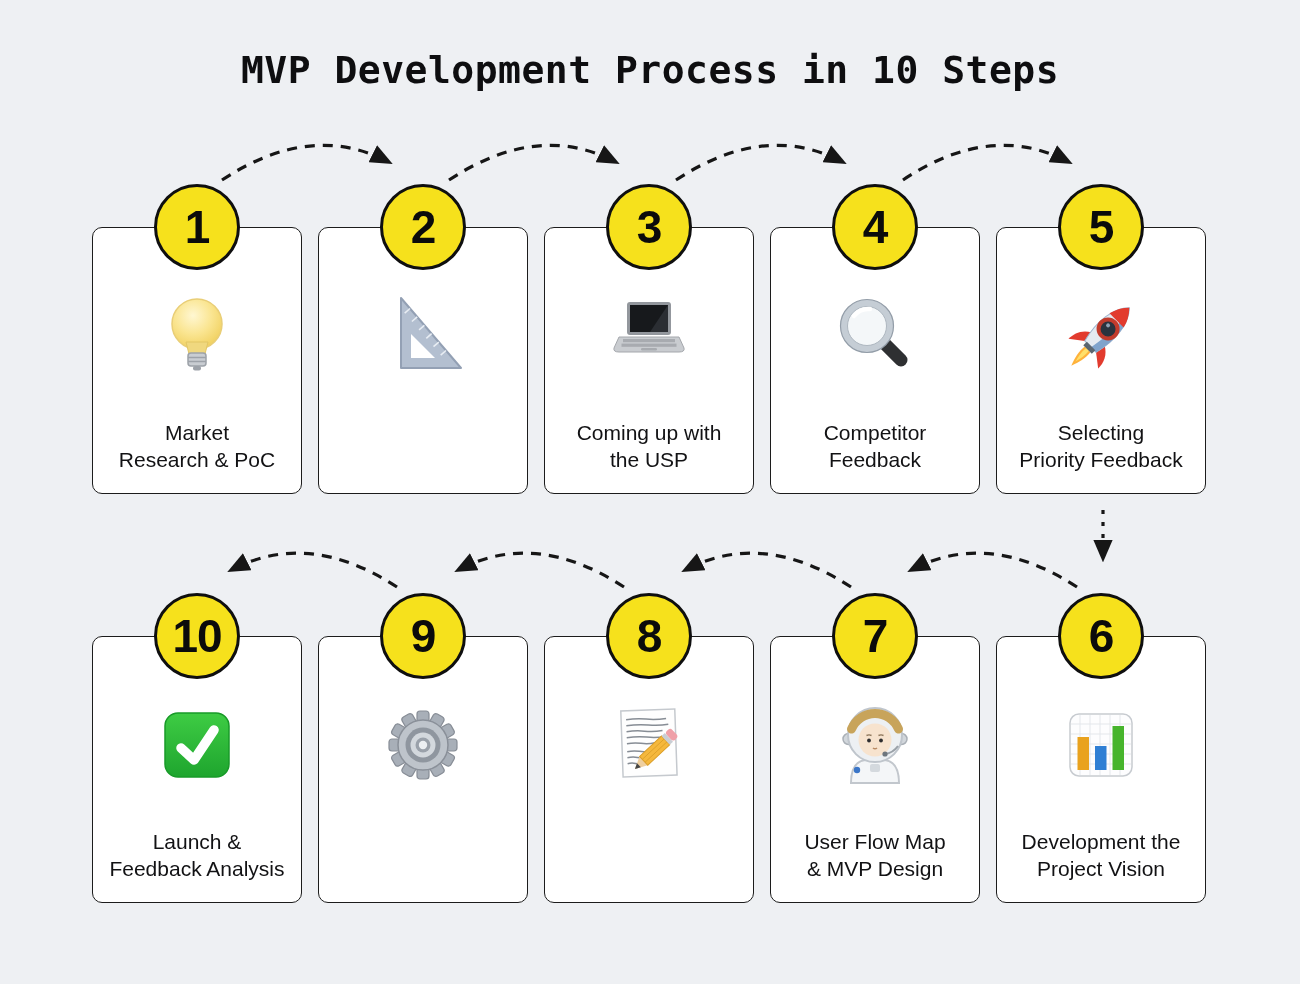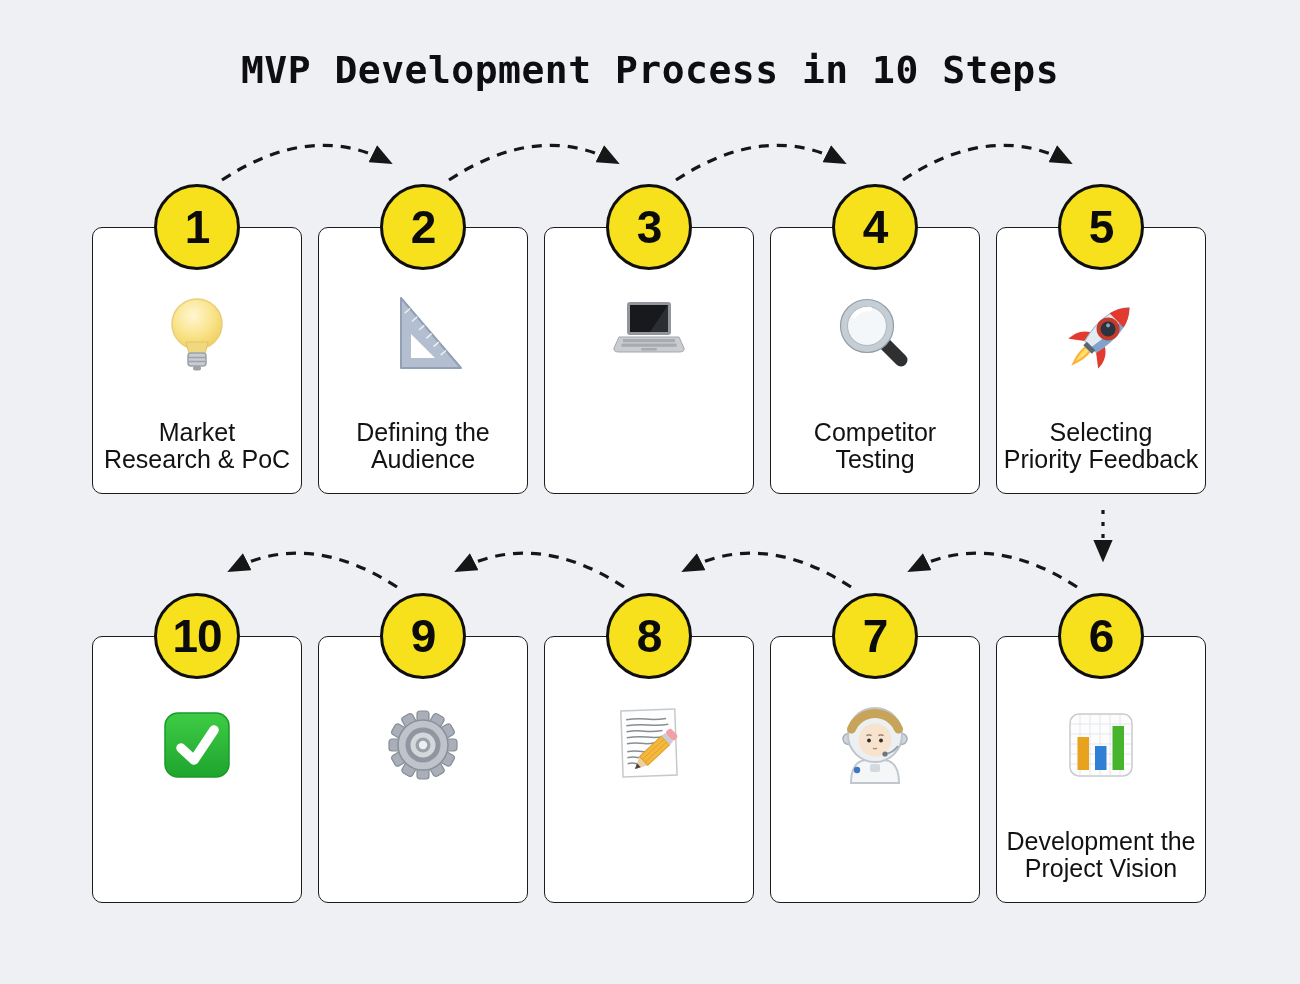--- a/index.html
+++ b/index.html
@@ -46,21 +46,21 @@
     font-size:46px;font-weight:bold;color:#0B0B0B;line-height:1;
     letter-spacing:-1px;
   }
   .icon{
     position:absolute;top:62px;left:0;width:100%;
     display:flex;justify-content:center;
   }
   .label{
     position:absolute;bottom:20px;left:0;width:100%;
     text-align:center;
-    font-size:25px;line-height:27px;color:#121214;
+    font-size:21px;line-height:27px;color:#121214;
     white-space:pre-line;
   }
 </style>
 </head>
 <body>
 
 <div class="canvas">
 
   <h1 class="title">MVP Development Process in 10 Steps</h1>
 
@@ -121,56 +121,56 @@
           <g stroke="#E8EDF3" stroke-width="1.6">
             <line x1="33" y1="18.5" x2="27.7" y2="23.1"></line>
             <line x1="40.2" y1="26.9" x2="34.9" y2="31.5"></line>
             <line x1="47.4" y1="35.3" x2="42.1" y2="39.9"></line>
             <line x1="54.6" y1="43.7" x2="49.3" y2="48.3"></line>
             <line x1="61.8" y1="52.1" x2="56.5" y2="56.7"></line>
             <line x1="69" y1="60.5" x2="63.7" y2="65.1"></line>
           </g>
         </svg>
       </div>
-      <div class="label">Defining the
-Audience</div>
     </div>
 
     <div class="card">
       <div class="badge">
           <span>3</span>
         </div>
       <div class="icon">
         <svg width="92" height="92" viewBox="0 0 92 92">
           <rect x="24" y="12" width="44" height="33" rx="3" fill="#93979D"></rect>
           <rect x="27" y="15" width="38" height="27" fill="#17191C"></rect>
           <polygon points="65,15 65,42 47,42" fill="#2B2E33"></polygon>
           <path d="M16 47 L76 47 L81 58 Q82 62 76 62 L16 62 Q10 62 11 58 Z" fill="#C9CCD0" stroke="#A4A7AC" stroke-width="1"></path>
           <rect x="20" y="49" width="52" height="3.2" fill="#A8ABB0"></rect>
           <rect x="18.5" y="53.6" width="55" height="3.2" fill="#A8ABB0"></rect>
           <rect x="38" y="58" width="16" height="2.6" rx="1.3" fill="#A8ABB0"></rect>
         </svg>
       </div>
+      <div class="label">Coming up with
+the USP</div>
     </div>
 
     <div class="card">
       <div class="badge">
           <span>4</span>
         </div>
       <div class="icon">
         <svg width="92" height="92" viewBox="0 0 92 92">
           <line x1="56" y1="54" x2="72" y2="70" stroke="#2E3032" stroke-width="13" stroke-linecap="round"></line>
           <circle cx="38" cy="36" r="23" fill="#F4F7F9" stroke="#C5CDD5" stroke-width="7"></circle>
           <circle cx="38" cy="36" r="26.5" fill="none" stroke="#939DA8" stroke-width="1.2"></circle>
           <circle cx="38" cy="36" r="19.5" fill="none" stroke="#AEB7C0" stroke-width="1"></circle>
           <path d="M25 26 Q31 18 41 19" stroke="#FFFFFF" stroke-width="4.5" fill="none" stroke-linecap="round" opacity="0.95"></path>
         </svg>
       </div>
       <div class="label">Competitor
-Testing</div>
+Feedback</div>
     </div>
 
     <div class="card">
       <div class="badge">
           <span>5</span>
         </div>
       <div class="icon">
         <svg width="92" height="92" viewBox="0 0 92 92">
           <g transform="rotate(45 46 46)">
             <path d="M42 65 L50 65 C51 73 49 80 46 88 C43 80 41 73 42 65 Z" fill="#FFB23A"></path>
@@ -203,20 +203,22 @@
           <defs>
             <linearGradient id="g-chk" x1="0" y1="0" x2="0" y2="1">
               <stop offset="0" stop-color="#3ECC44"></stop>
                 <stop offset="1" stop-color="#1EA52E"></stop>
             </linearGradient>
           </defs>
           <rect x="14" y="14" width="64" height="64" rx="13" fill="url(#g-chk)" stroke="#189A28" stroke-width="1.5"></rect>
           <path d="M30 49 L43 61 L63 31" stroke="#FFFFFF" stroke-width="9.5" fill="none" stroke-linecap="round" stroke-linejoin="round"></path>
         </svg>
       </div>
+      <div class="label">Launch &amp;
+Feedback Analysis</div>
     </div>
 
     <div class="card">
       <div class="badge">
           <span>9</span>
         </div>
       <div class="icon">
         <svg width="92" height="92" viewBox="0 0 92 92">
           <g transform="translate(46 46)">
             <g fill="#A8AFB8" stroke="#878D96" stroke-width="1.2">
@@ -291,20 +293,22 @@
           <circle cx="46" cy="41" r="16.5" fill="#F7E3CE"></circle>
           <circle cx="40" cy="41.5" r="1.9" fill="#2E2E30"></circle>
           <circle cx="52" cy="41.5" r="1.9" fill="#2E2E30"></circle>
           <path d="M37.5 36.5 Q40 35.3 42.5 36.5" stroke="#8A7357" stroke-width="1.4" fill="none"></path>
           <path d="M49.5 36.5 Q52 35.3 54.5 36.5" stroke="#8A7357" stroke-width="1.4" fill="none"></path>
           <path d="M44 49 Q46 50.6 48 49" stroke="#B98A64" stroke-width="1.6" fill="none"></path>
           <path d="M69 47 Q64 54 56 55" stroke="#9AA1A8" stroke-width="2" fill="none"></path>
           <circle cx="56" cy="55" r="2.6" fill="#6E767E"></circle>
         </svg>
       </div>
+      <div class="label">User Flow Map
+&amp; MVP Design</div>
     </div>
 
     <div class="card">
       <div class="badge">
           <span>6</span>
         </div>
       <div class="icon">
         <svg width="92" height="92" viewBox="0 0 92 92">
           <rect x="15" y="15" width="62" height="62" rx="9" fill="#FDFDFE" stroke="#C7CBD0" stroke-width="1.5"></rect>
           <g stroke="#E4E7EB" stroke-width="1">

